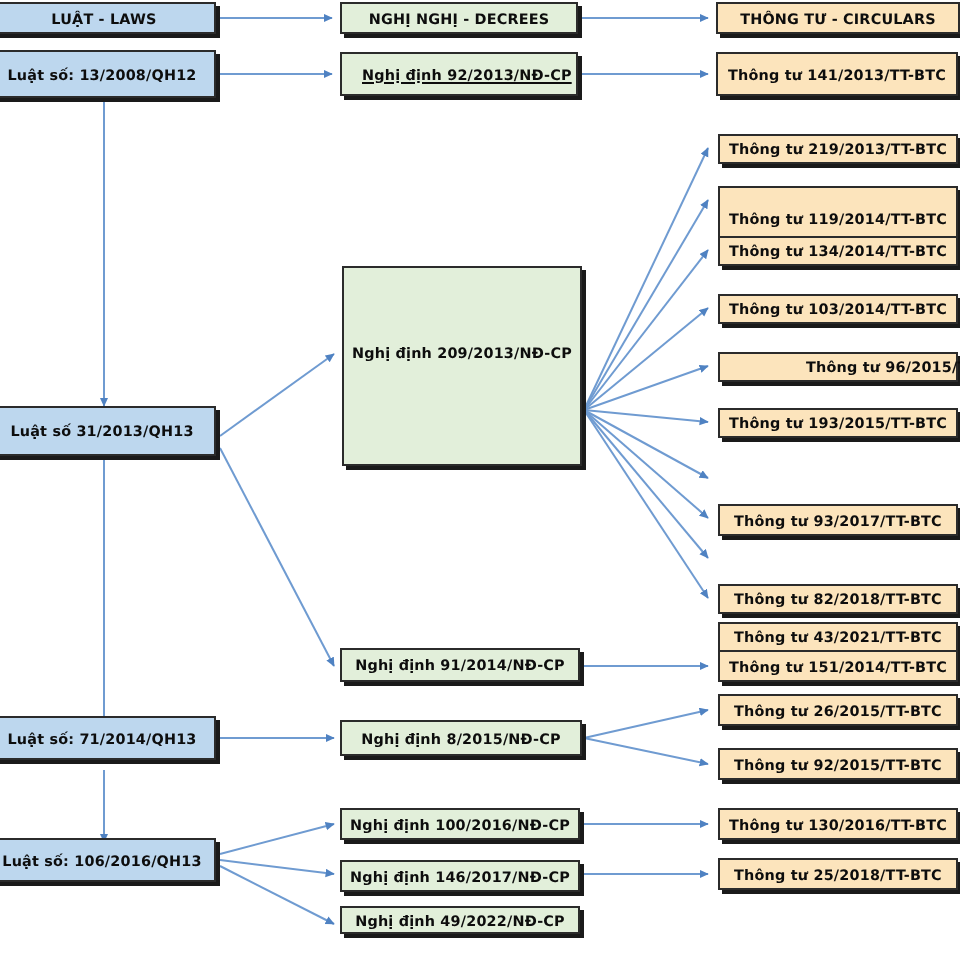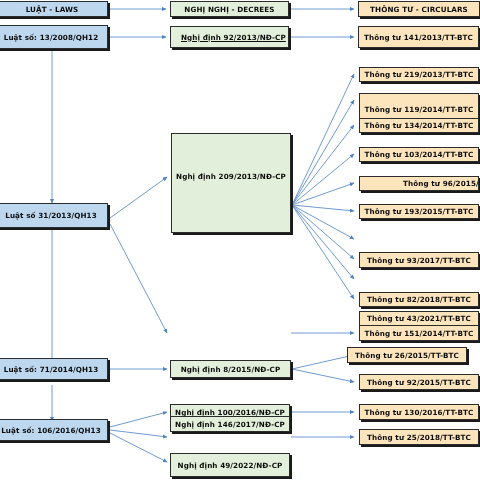--- a/index.html
+++ b/index.html
@@ -111,30 +111,33 @@
   </div>
 
   <div class="node decree lbl-pad" style="left:170px;top:26px;width:119px;height:22px;text-decoration:underline;">
     <span class="txt">Nghị định 92/2013/NĐ-CP</span>
   </div>
 
   <div class="node decree bigbox" style="left:171px;top:133px;width:120px;height:100px;">
     <span class="txt">Nghị định 209/2013/NĐ-CP</span>
   </div>
 
+  <div class="node decree lbl-ctr" style="left:170px;top:324px;width:120px;height:17px;">
+    <span class="txt">Nghị định 91/2014/NĐ-CP</span>
+  </div>
   <div class="node decree lbl-ctr" style="left:170px;top:360px;width:121px;height:18px;">
     <span class="txt">Nghị định 8/2015/NĐ-CP</span>
   </div>
   <div class="node decree lbl-ctr" style="left:170px;top:404px;width:120px;height:16px;">
     <span class="txt">Nghị định 100/2016/NĐ-CP</span>
   </div>
-  <div class="node decree lbl-ctr" style="left:170px;top:416px;width:120px;height:16px;">
+  <div class="node decree lbl-ctr" style="left:170px;top:430px;width:120px;height:16px;">
     <span class="txt">Nghị định 146/2017/NĐ-CP</span>
   </div>
-  <div class="node decree lbl-ctr" style="left:170px;top:453px;width:120px;height:24px;">
+  <div class="node decree lbl-ctr" style="left:170px;top:453px;width:120px;height:14px;">
     <span class="txt">Nghị định 49/2022/NĐ-CP</span>
   </div>
 
   <div class="node circular lbl-ctr" style="left:358px;top:26px;width:121px;height:22px;">
     <span class="txt">Thông tư 141/2013/TT-BTC</span>
   </div>
 
   <div class="node circular lbl-ctr" style="left:359px;top:67px;width:120px;height:15px;">
     <span class="txt">Thông tư 219/2013/TT-BTC</span>
   </div>
@@ -159,21 +162,21 @@
   <div class="node circular lbl-ctr" style="left:359px;top:272px;width:120px;height:15px;margin-top:39px;">
     <span class="txt">Thông tư 43/2021/TT-BTC</span>
   </div>
   <div class="node circular lbl-ctr" style="left:359px;top:292px;width:120px;height:15px;">
     <span class="txt">Thông tư 82/2018/TT-BTC</span>
   </div>
 
   <div class="node circular lbl-ctr" style="left:359px;top:325px;width:120px;height:16px;">
     <span class="txt">Thông tư 151/2014/TT-BTC</span>
   </div>
-  <div class="node circular lbl-ctr" style="left:347px;top:347px;width:120px;height:16px;">
+  <div class="node circular lbl-ctr" style="left:359px;top:347px;width:120px;height:16px;">
     <span class="txt">Thông tư 26/2015/TT-BTC</span>
   </div>
   <div class="node circular lbl-ctr" style="left:359px;top:374px;width:120px;height:16px;justify-content:center;">
     <span class="txt">Thông tư 92/2015/TT-BTC</span>
   </div>
   <div class="node circular lbl-ctr" style="left:359px;top:404px;width:120px;height:16px;">
     <span class="txt">Thông tư 130/2016/TT-BTC</span>
   </div>
   <div class="node circular lbl-ctr" style="left:359px;top:429px;width:120px;height:16px;">
     <span class="txt">Thông tư 25/2018/TT-BTC</span>

